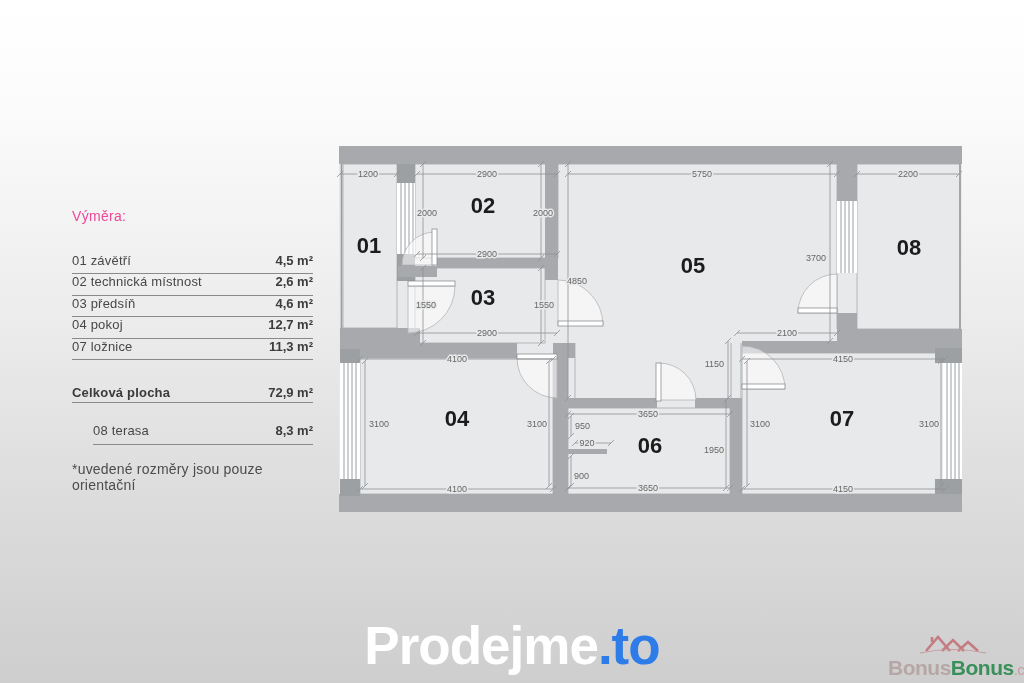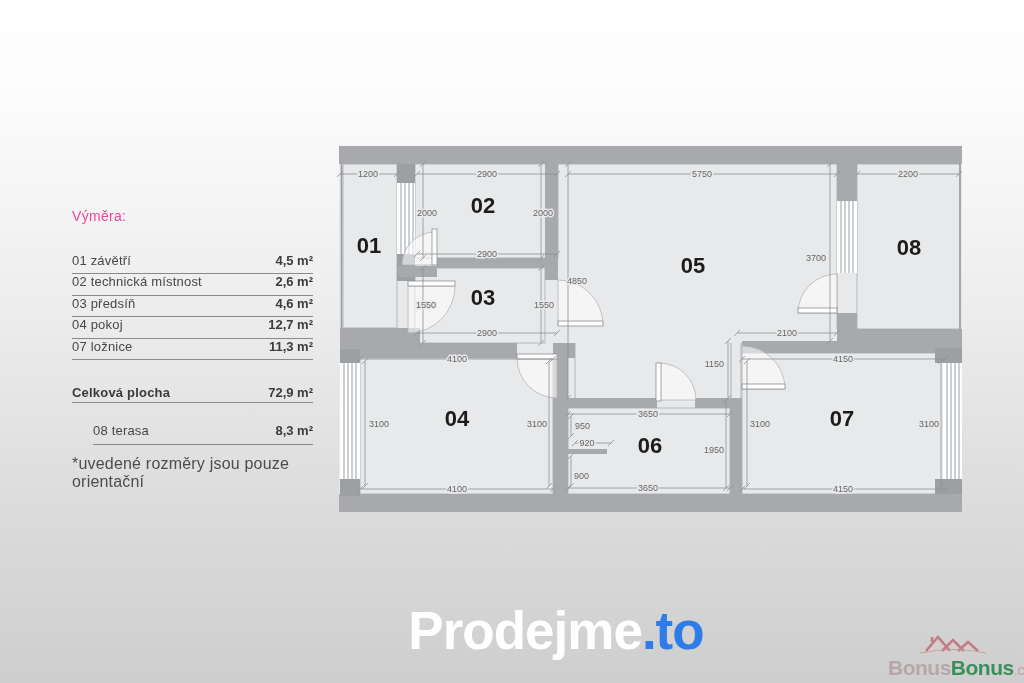--- a/index.html
+++ b/index.html
@@ -12,28 +12,28 @@
   .legend{position:absolute;left:72px;top:208px;width:241px;color:#464646;}
   .legend-title{font-weight:normal;font-size:14px;color:#ec4899;letter-spacing:.3px;}
   .legend-rows{margin-top:29px;}
   .lrow{display:flex;justify-content:space-between;align-items:baseline;
         border-bottom:1px solid #8a8a8a;height:20.4px;font-size:13px;}
   .lrow .lab{color:#474747;letter-spacing:.2px;white-space:nowrap;}
   .lrow .val{font-weight:bold;color:#3c3c3c;white-space:nowrap;}
   .lrow.total{margin-top:22px;font-weight:bold;align-items:center;}
   .lrow.total .lab{font-weight:bold;color:#3a3a3a;}
   .lrow.extra{margin-top:20px;margin-left:21px;}
-  .footnote{margin-top:10px;font-size:16px;color:#4c4c4c;letter-spacing:.2px;}
+  .footnote{margin-top:16px;font-size:14px;color:#4c4c4c;letter-spacing:.2px;}
   
   .plan{position:absolute;left:335px;top:136px;width:640px;height:390px;}
   .plan svg{display:block;}
   
-  .logo{position:absolute;left:50%;bottom:22px;transform:translateX(-50%);
+  .logo{position:absolute;left:50%;bottom:7px;transform:translateX(-50%);
         font-size:53px;font-weight:bold;letter-spacing:-1px;white-space:nowrap;
-        color:#ffffff;margin-left:44px;}
+        color:#ffffff;}
   .logo .suffix{color:#2e7ce8;}
   
   .watermark{position:absolute;right:6px;bottom:4px;width:130px;text-align:center;opacity:.8;}
   .wm-text{font-size:21px;font-weight:bold;letter-spacing:-0.5px;line-height:18px;}
   .wm-real{color:#b29c9d;}
   .wm-bonus{color:#15803d;}
   .wm-tld{font-size:15px;color:#bf9599;font-weight:normal;}
 </style>
 </head>
 <body>

